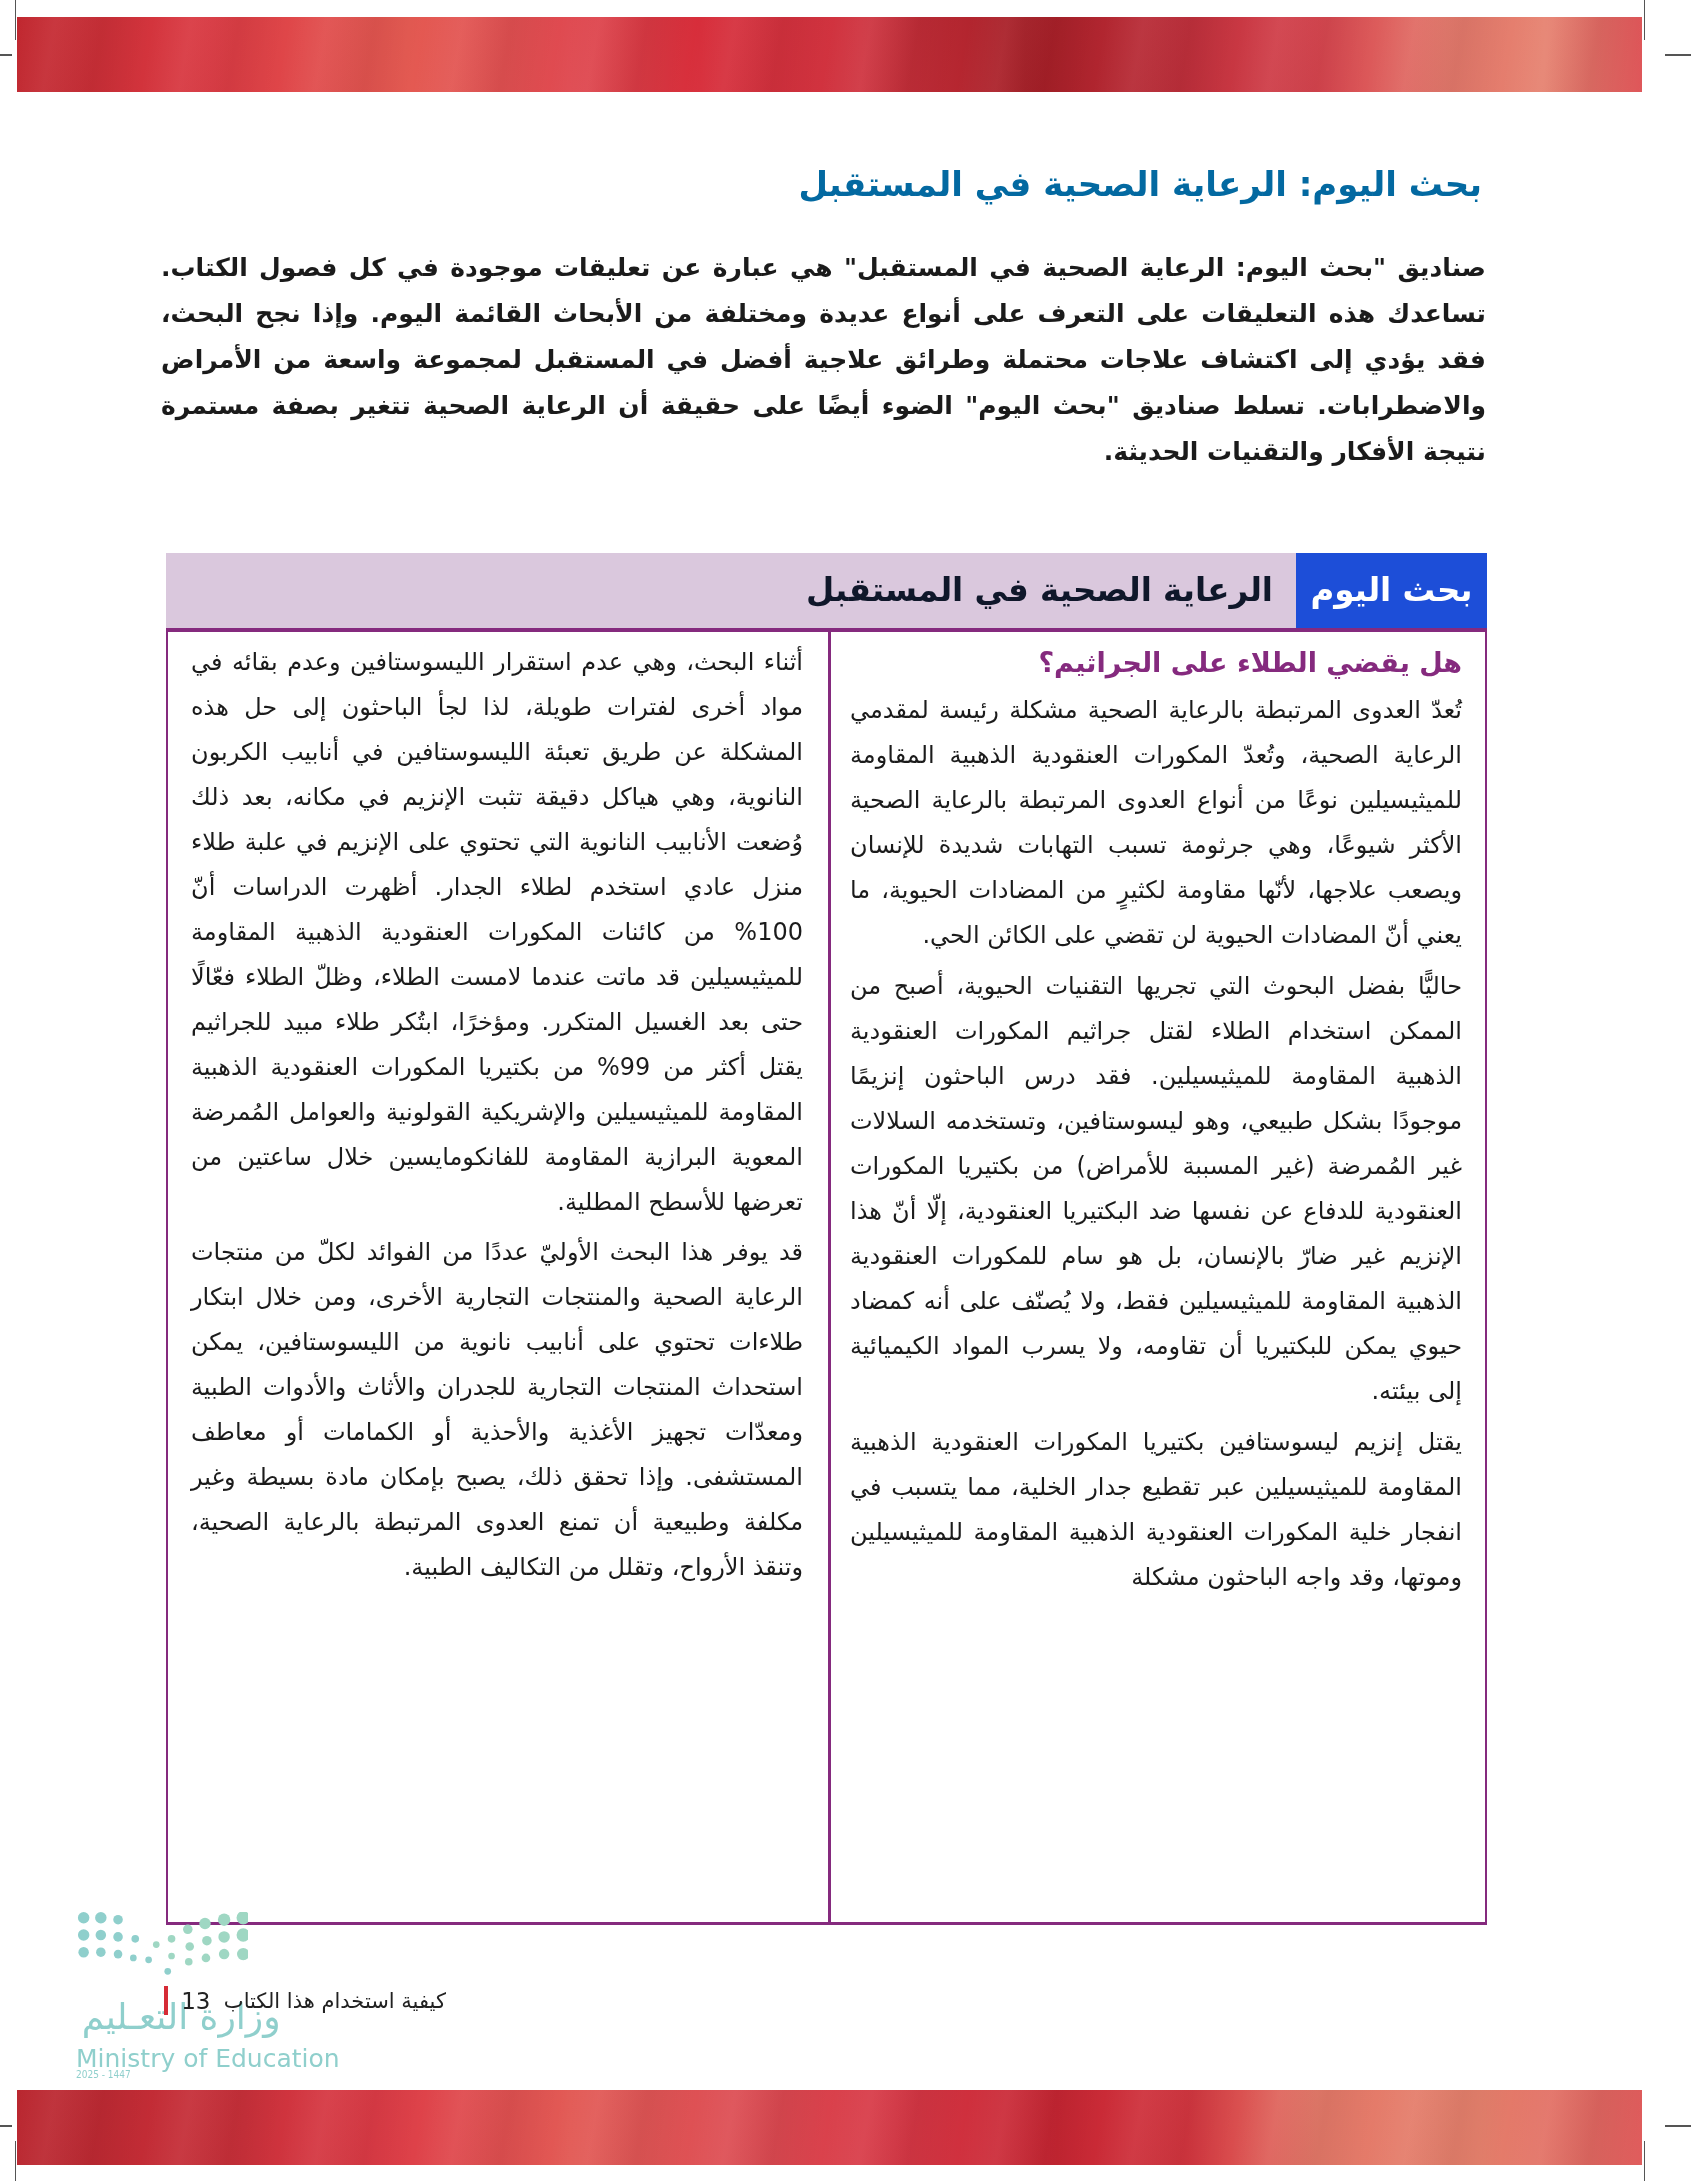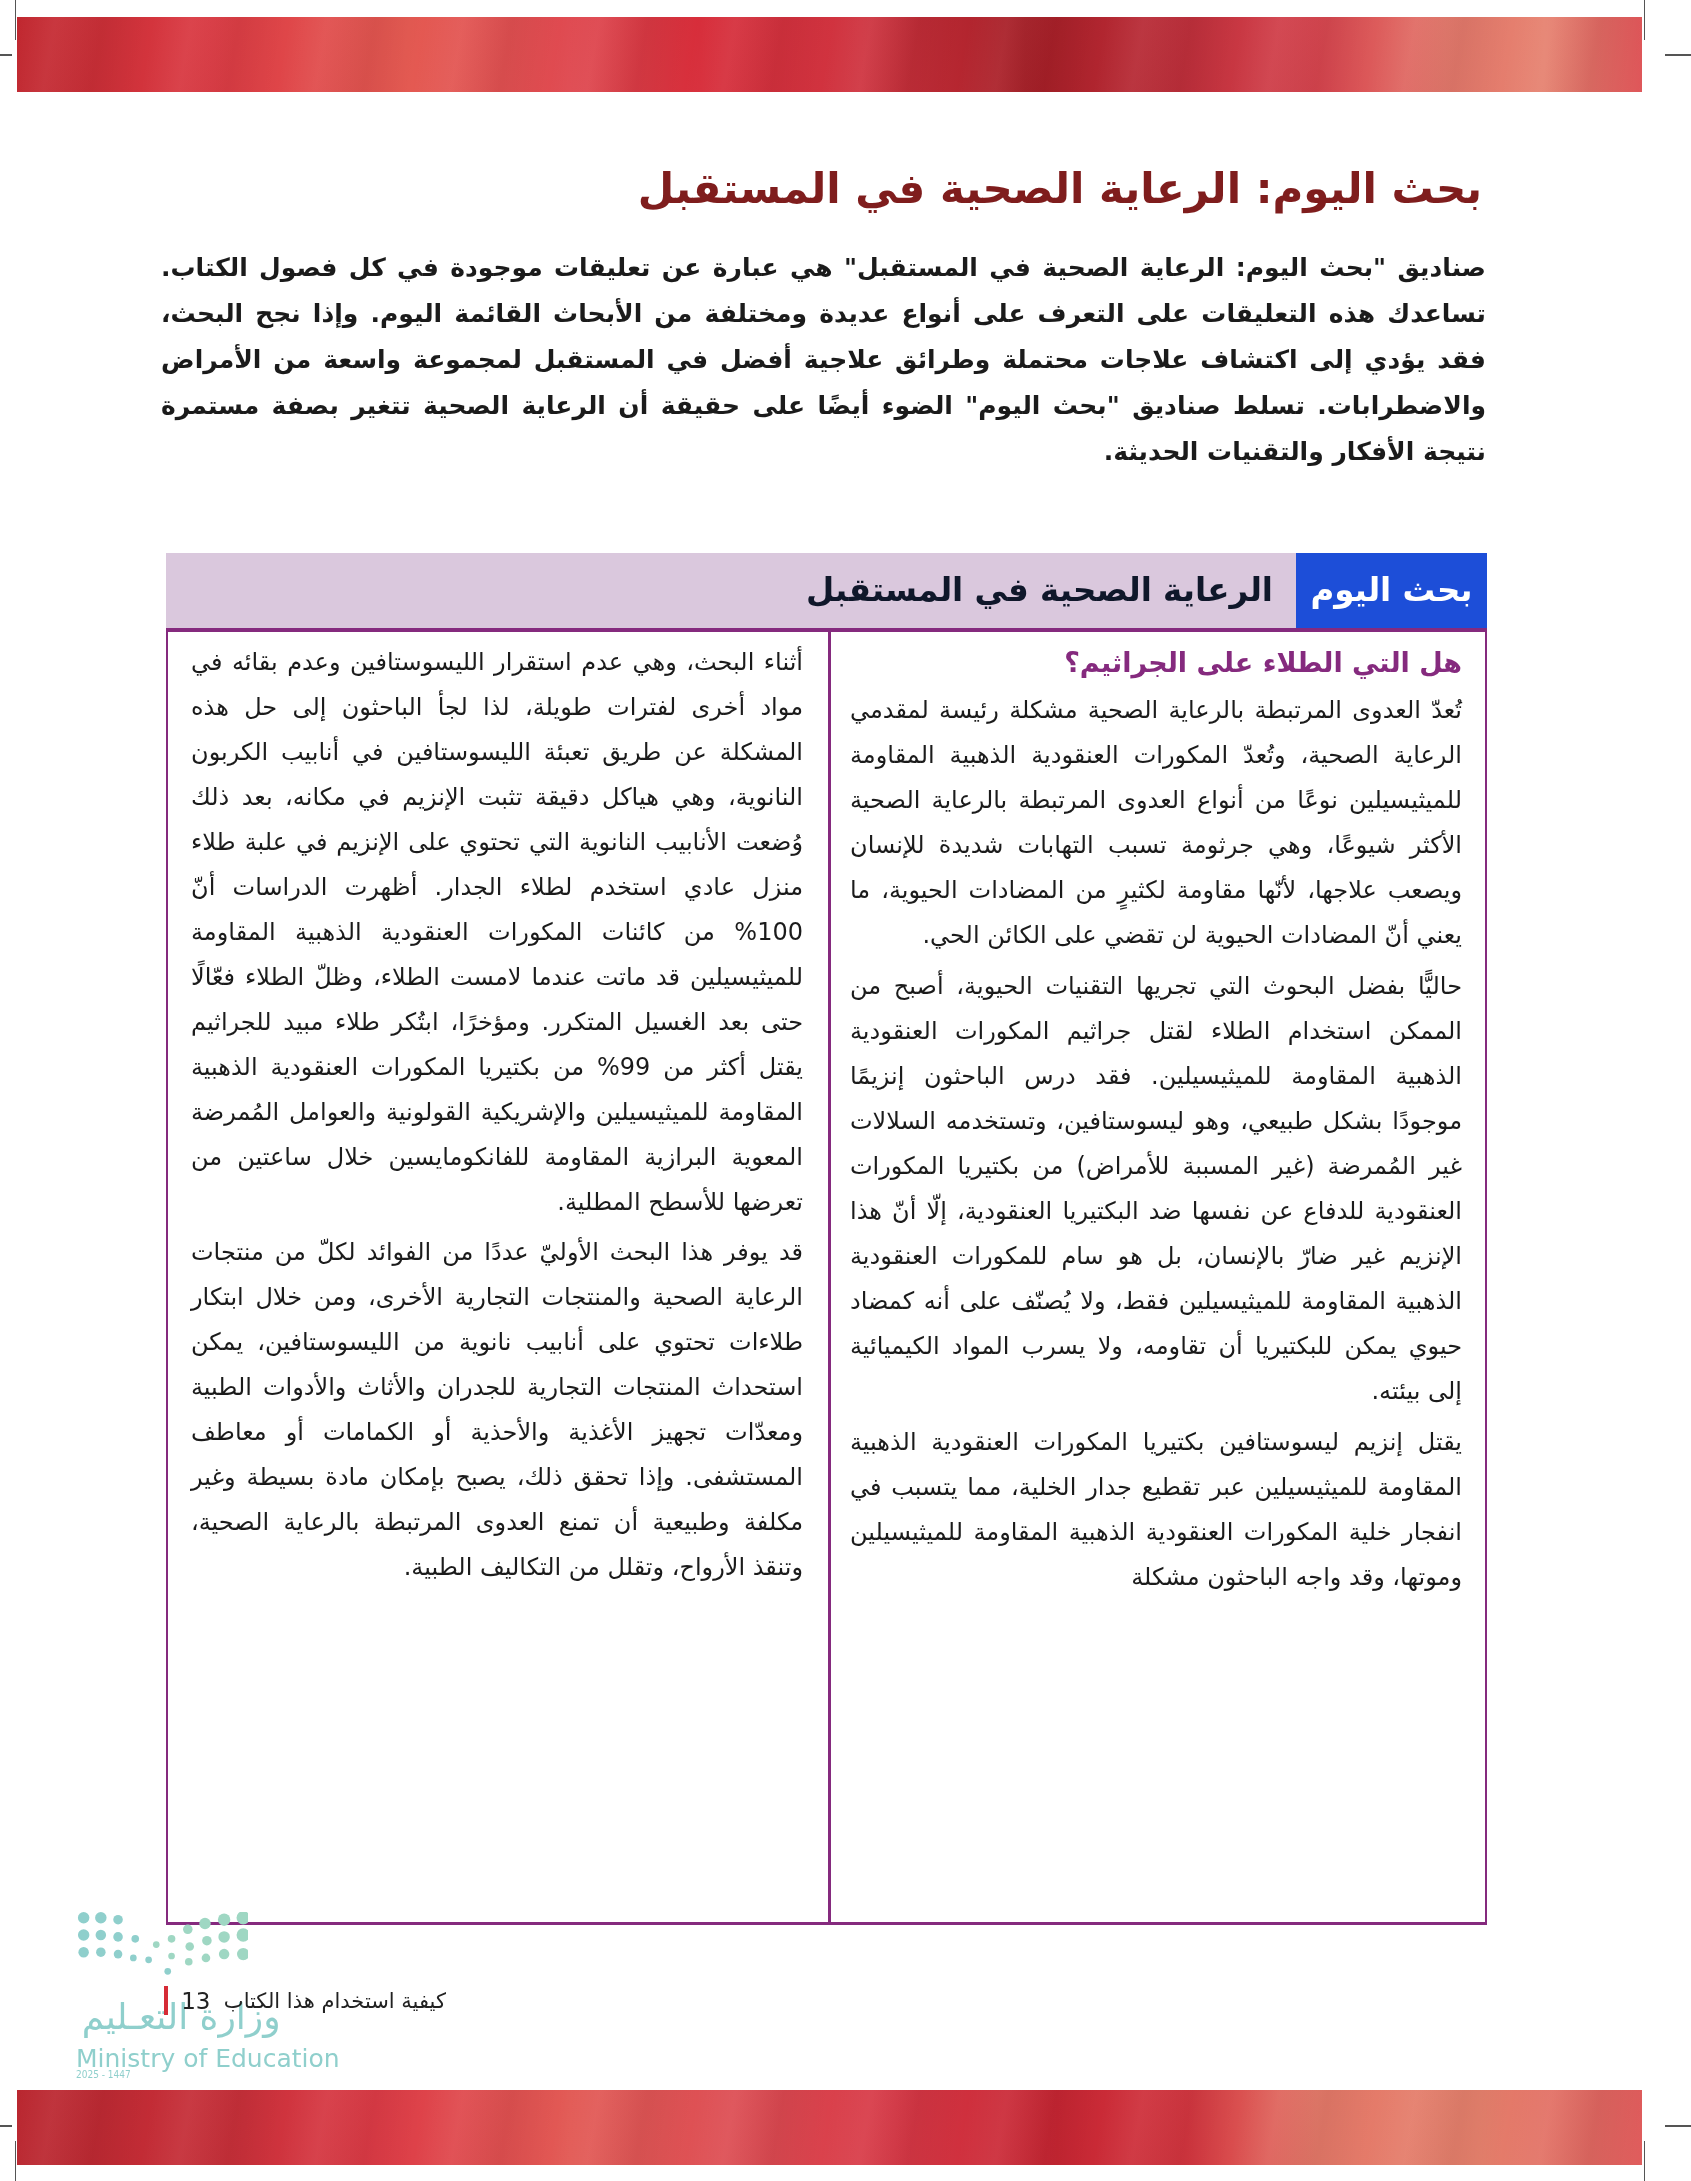--- a/index.html
+++ b/index.html
@@ -35,22 +35,22 @@
         rgba(255,255,255,0.00) 0px, rgba(255,255,255,0.06) 38px,
         rgba(0,0,0,0.05) 86px, rgba(255,255,255,0.00) 134px);
     }
     .crop-mark { position: absolute; background: #555; }
     .page-heading {
       position: absolute;
       right: 210px;
       top: 164px;
       font-family: "DejaVu Sans", sans-serif;
       font-weight: bold;
-      font-size: 42px;
-      color: #7f1d1d;
+      font-size: 34px;
+      color: #0369a1;
       direction: rtl;
       margin: 0;
     }
     .intro {
       position: absolute;
       left: 161px;
       width: 1325px;
       top: 245px;
       direction: rtl;
       text-align: justify;
@@ -199,21 +199,21 @@
 
 <div class="box">
   <div class="box-header">
     <div class="box-tag">بحث اليوم</div>
     <div class="box-title">الرعاية الصحية في المستقبل</div>
   </div>
   <div class="box-body">
     <div class="col-divider"></div>
 
     <div class="col col-right">
-      <h2 class="col-heading">هل التي الطلاء على الجراثيم؟</h2>
+      <h2 class="col-heading">هل يقضي الطلاء على الجراثيم؟</h2>
       <p>تُعدّ العدوى المرتبطة بالرعاية الصحية مشكلة رئيسة لمقدمي الرعاية الصحية، وتُعدّ المكورات العنقودية الذهبية المقاومة للميثيسيلين نوعًا من أنواع العدوى المرتبطة بالرعاية الصحية الأكثر شيوعًا، وهي جرثومة تسبب التهابات شديدة للإنسان ويصعب علاجها، لأنّها مقاومة لكثيرٍ من المضادات الحيوية، ما يعني أنّ المضادات الحيوية لن تقضي على الكائن الحي.</p>
       <p>حاليًّا بفضل البحوث التي تجريها التقنيات الحيوية، أصبح من الممكن استخدام الطلاء لقتل جراثيم المكورات العنقودية الذهبية المقاومة للميثيسيلين. فقد درس الباحثون إنزيمًا موجودًا بشكل طبيعي، وهو ليسوستافين، وتستخدمه السلالات غير المُمرضة (غير المسببة للأمراض) من بكتيريا المكورات العنقودية للدفاع عن نفسها ضد البكتيريا العنقودية، إلّا أنّ هذا الإنزيم غير ضارّ بالإنسان، بل هو سام للمكورات العنقودية الذهبية المقاومة للميثيسيلين فقط، ولا يُصنّف على أنه كمضاد حيوي يمكن للبكتيريا أن تقاومه، ولا يسرب المواد الكيميائية إلى بيئته.</p>
       <p>يقتل إنزيم ليسوستافين بكتيريا المكورات العنقودية الذهبية المقاومة للميثيسيلين عبر تقطيع جدار الخلية، مما يتسبب في انفجار خلية المكورات العنقودية الذهبية المقاومة للميثيسيلين وموتها، وقد واجه الباحثون مشكلة</p>
     </div>
 
     <div class="col col-left">
       <p>أثناء البحث، وهي عدم استقرار الليسوستافين وعدم بقائه في مواد أخرى لفترات طويلة، لذا لجأ الباحثون إلى حل هذه المشكلة عن طريق تعبئة الليسوستافين في أنابيب الكربون النانوية، وهي هياكل دقيقة تثبت الإنزيم في مكانه، بعد ذلك وُضعت الأنابيب النانوية التي تحتوي على الإنزيم في علبة طلاء منزل عادي استخدم لطلاء الجدار. أظهرت الدراسات أنّ 100% من كائنات المكورات العنقودية الذهبية المقاومة للميثيسيلين قد ماتت عندما لامست الطلاء، وظلّ الطلاء فعّالًا حتى بعد الغسيل المتكرر. ومؤخرًا، ابتُكر طلاء مبيد للجراثيم يقتل أكثر من 99% من بكتيريا المكورات العنقودية الذهبية المقاومة للميثيسيلين والإشريكية القولونية والعوامل المُمرضة المعوية البرازية المقاومة للفانكومايسين خلال ساعتين من تعرضها للأسطح المطلية.</p>
       <p>قد يوفر هذا البحث الأوليّ عددًا من الفوائد لكلّ من منتجات الرعاية الصحية والمنتجات التجارية الأخرى، ومن خلال ابتكار طلاءات تحتوي على أنابيب نانوية من الليسوستافين، يمكن استحداث المنتجات التجارية للجدران والأثاث والأدوات الطبية ومعدّات تجهيز الأغذية والأحذية أو الكمامات أو معاطف المستشفى. وإذا تحقق ذلك، يصبح بإمكان مادة بسيطة وغير مكلفة وطبيعية أن تمنع العدوى المرتبطة بالرعاية الصحية، وتنقذ الأرواح، وتقلل من التكاليف الطبية.</p>
     </div>
   </div>

